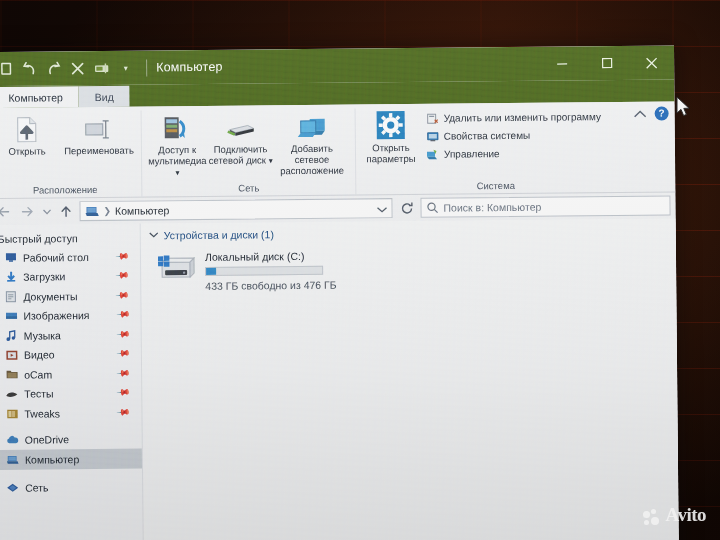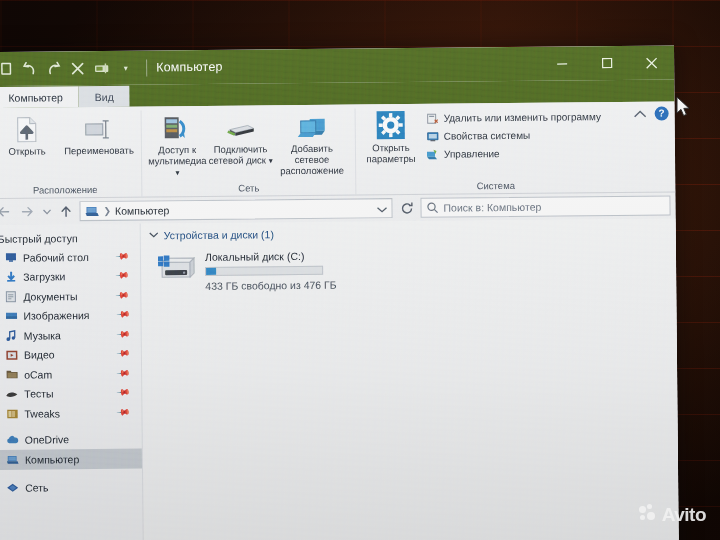--- a/index.html
+++ b/index.html
@@ -126,21 +126,21 @@
   .drive { display:flex; gap:8px; padding:9px 0 0 16px; }
   .driveico { width:40px; height:32px; position:relative; flex:none; }
   .driveinfo { padding-top:1px; }
   .drivename { font-size:10.5px; color:#1e2630; }
   .bar { width:118px; height:9px; background:#e6e9ec; border:1px solid #c9ced4; margin-top:4px; position:relative; }
   .barfill { height:100%; background:#2c8fd4; }
   .drivesub { font-size:10.5px; color:#4c5663; margin-top:4px; }
 
   
   #cursor { position:absolute; left:676px; top:96px; z-index:80; }
-  #avito { position:absolute; right:14px; bottom:14px; z-index:80; display:flex; align-items:flex-start; gap:6px; opacity:.9; }
+  #avito { position:absolute; right:14px; bottom:14px; z-index:80; display:flex; align-items:flex-end; gap:6px; opacity:.9;font-family:Liberation Serif, serif; }
   #avito .dots { position:relative; width:17px; height:17px; }
   #avito .d { position:absolute; border-radius:50%; background:#f2f2f2; }
   #avito .t { color:#f2f2f2; font-size:19px; font-weight:bold; letter-spacing:-.5px; }
 </style>
 </head>
 <body>
 
 <div id="wall"></div>
 
 <div id="window">

